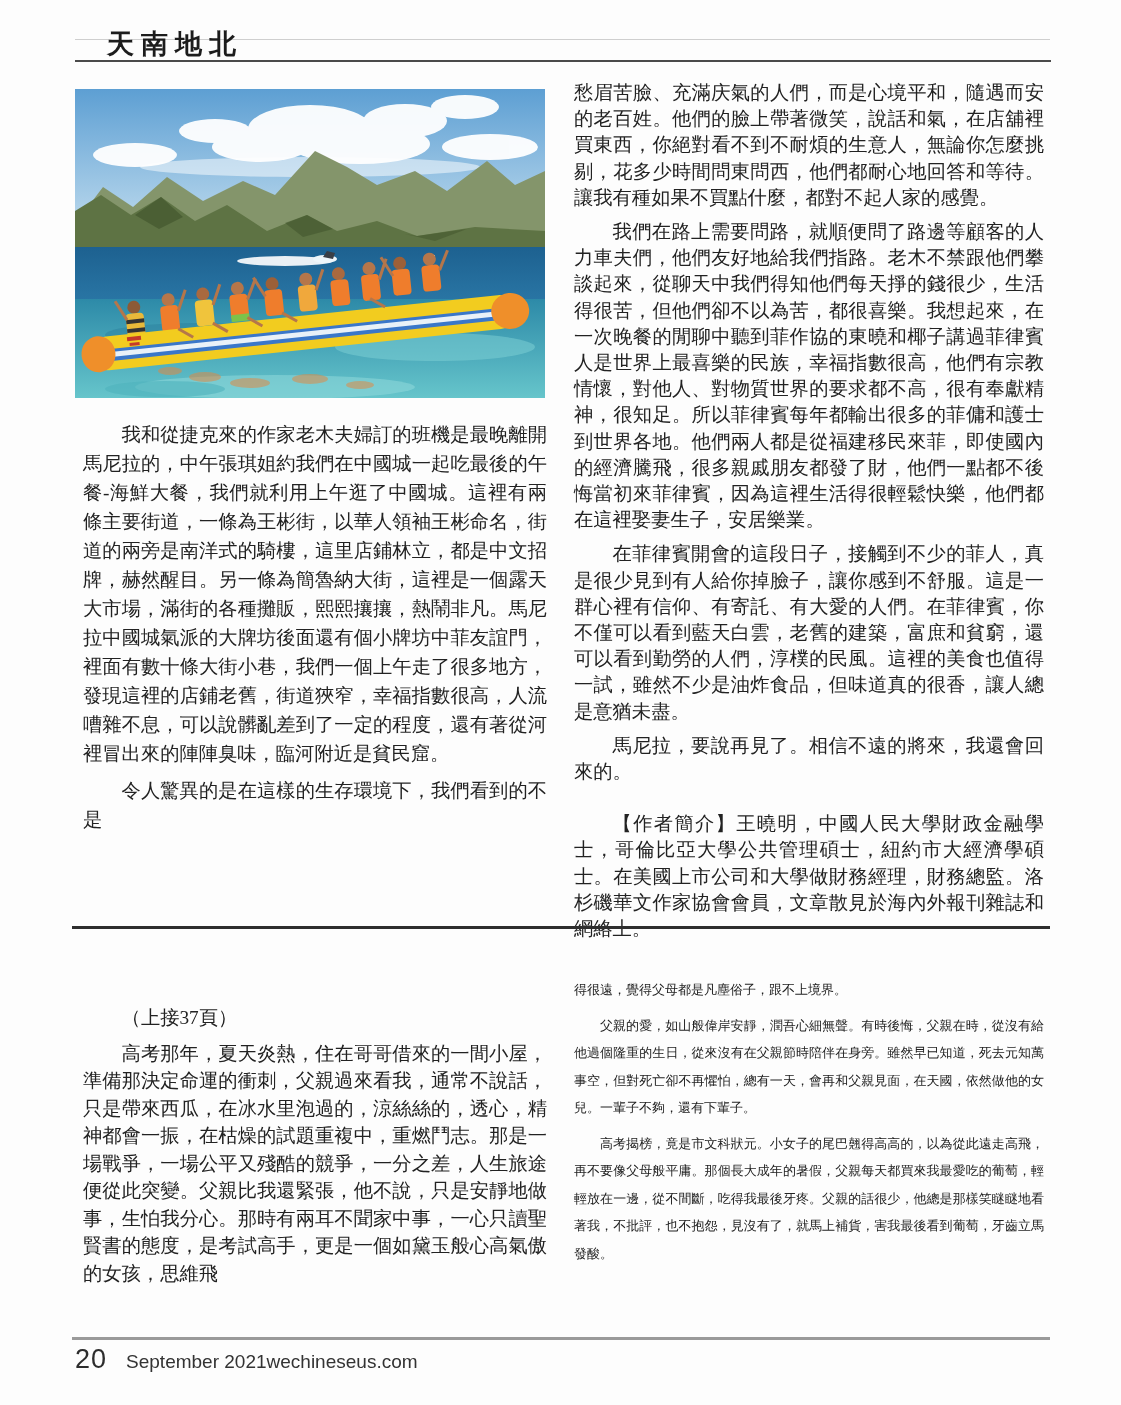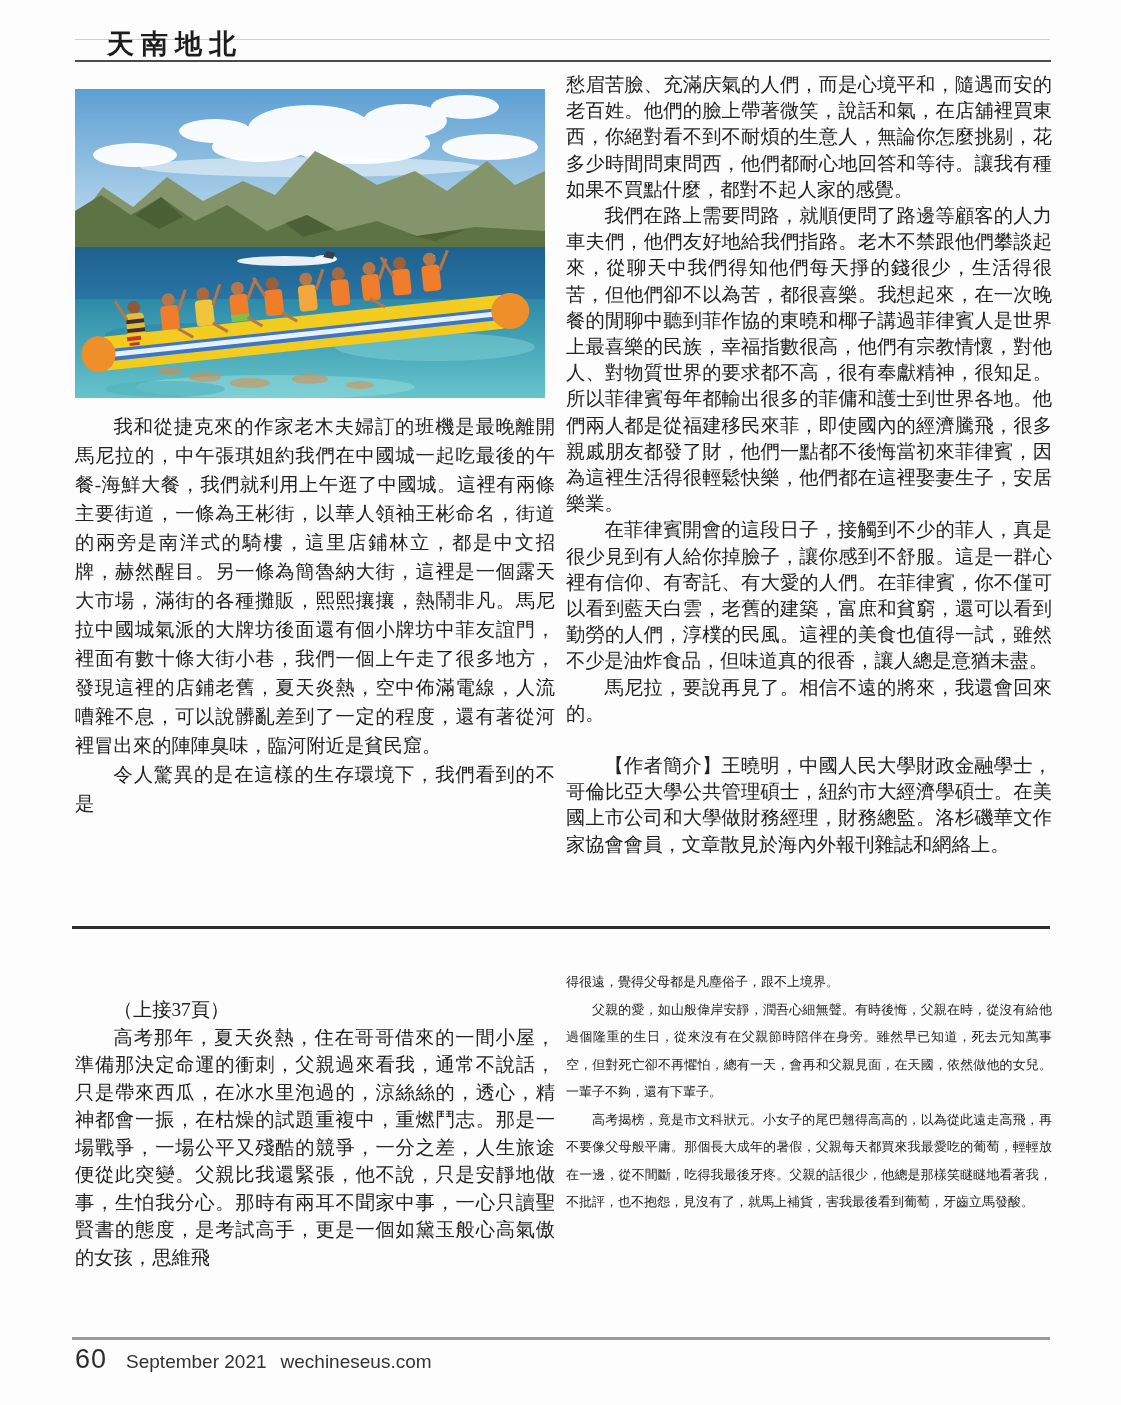--- a/index.html
+++ b/index.html
@@ -21,39 +21,39 @@
   }
   .header-faint-line{left:75px;top:39px;width:975px;height:1px;background:#cfcfcf;z-index:1;}
   .header-rule{left:75px;top:60px;width:976px;height:2px;background:#4b4b4b;}
 
   
   .photo-frame{left:75px;top:89px;width:470px;height:309px;overflow:hidden;}
   .photo-frame svg{display:block;}
 
   
   .col{position:absolute;text-align:justify;text-justify:inter-ideograph;}
-  .col p{margin:0;}
+  .col p{margin:8px;}
   .col p.indent{text-indent:2em;}
   .top-left{left:75px;top:412px;width:480px;font-size:19.3px;line-height:29px;}
   .top-right{left:566px;top:72px;width:486px;font-size:19.3px;line-height:26.2px;}
   .top-right p.bio{margin-top:26px;}
   .bottom-left{left:75px;top:996px;width:480px;font-size:19.3px;line-height:27.5px;}
   .bottom-right{left:566px;top:968px;width:486px;font-size:13px;line-height:27.5px;}
 
   
   .section-divider{left:72px;top:926px;width:978px;height:3px;background:#2e2e2e;}
   .footer-rule{left:72px;top:1337px;width:978px;height:3px;background:#9a9a9a;}
 
   
   .page-footer{left:75px;top:1344px;width:900px;
     font-family:"Liberation Sans","DejaVu Sans",sans-serif;
     display:flex;align-items:baseline;color:#2d2d2d;}
   .page-number{font-size:27px;letter-spacing:1px;}
   .footer-issue{font-size:19px;margin-left:19px;color:#333;}
-  .footer-site{font-size:19px;margin-left:14px;color:#333;}
+  .footer-site{font-size:19px;color:#333;}
 </style>
 </head>
 <body>
 
 <div class="abs header-faint-line"></div>
 <div class="abs page-header-title">天南地北</div>
 <div class="abs header-rule"></div>
 
 <div class="abs photo-frame">
   <svg width="470" height="309" viewBox="0 0 470 309" xmlns="http://www.w3.org/2000/svg">
@@ -190,21 +190,21 @@
       <ellipse cx="130" cy="288" rx="16" ry="5"></ellipse>
       <ellipse cx="175" cy="294" rx="20" ry="5"></ellipse>
       <ellipse cx="235" cy="290" rx="18" ry="5"></ellipse>
       <ellipse cx="285" cy="296" rx="14" ry="4"></ellipse>
       <ellipse cx="95" cy="282" rx="12" ry="4"></ellipse>
     </g>
   </svg>
 </div>
 
 <div class="col top-left">
-  <p class="indent">我和從捷克來的作家老木夫婦訂的班機是最晚離開馬尼拉的，中午張琪姐約我們在中國城一起吃最後的午餐-海鮮大餐，我們就利用上午逛了中國城。這裡有兩條主要街道，一條為王彬街，以華人領袖王彬命名，街道的兩旁是南洋式的騎樓，這里店鋪林立，都是中文招牌，赫然醒目。另一條為簡魯納大街，這裡是一個露天大市場，滿街的各種攤販，熙熙攘攘，熱鬧非凡。馬尼拉中國城氣派的大牌坊後面還有個小牌坊中菲友誼門，裡面有數十條大街小巷，我們一個上午走了很多地方，發現這裡的店鋪老舊，夏天炎熱，空中佈滿電線，人流嘈雜不息，可以說髒亂差到了一定的程度，還有著從河裡冒出來的陣陣臭味，臨河附近是貧民窟。</p>
+  <p class="indent">我和從捷克來的作家老木夫婦訂的班機是最晚離開馬尼拉的，中午張琪姐約我們在中國城一起吃最後的午餐-海鮮大餐，我們就利用上午逛了中國城。這裡有兩條主要街道，一條為王彬街，以華人領袖王彬命名，街道的兩旁是南洋式的騎樓，這里店鋪林立，都是中文招牌，赫然醒目。另一條為簡魯納大街，這裡是一個露天大市場，滿街的各種攤販，熙熙攘攘，熱鬧非凡。馬尼拉中國城氣派的大牌坊後面還有個小牌坊中菲友誼門，裡面有數十條大街小巷，我們一個上午走了很多地方，發現這裡的店鋪老舊，街道狹窄，幸福指數很高，人流嘈雜不息，可以說髒亂差到了一定的程度，還有著從河裡冒出來的陣陣臭味，臨河附近是貧民窟。</p>
   <p class="indent">令人驚異的是在這樣的生存環境下，我們看到的不是</p>
 </div>
 
 <div class="col top-right">
   <p>愁眉苦臉、充滿庆氣的人們，而是心境平和，隨遇而安的老百姓。他們的臉上帶著微笑，說話和氣，在店舖裡買東西，你絕對看不到不耐煩的生意人，無論你怎麼挑剔，花多少時間問東問西，他們都耐心地回答和等待。讓我有種如果不買點什麼，都對不起人家的感覺。</p>
   <p class="indent">我們在路上需要問路，就順便問了路邊等顧客的人力車夫們，他們友好地給我們指路。老木不禁跟他們攀談起來，從聊天中我們得知他們每天掙的錢很少，生活得很苦，但他們卻不以為苦，都很喜樂。我想起來，在一次晚餐的閒聊中聽到菲作協的東曉和椰子講過菲律賓人是世界上最喜樂的民族，幸福指數很高，他們有宗教情懷，對他人、對物質世界的要求都不高，很有奉獻精神，很知足。所以菲律賓每年都輸出很多的菲傭和護士到世界各地。他們兩人都是從福建移民來菲，即使國內的經濟騰飛，很多親戚朋友都發了財，他們一點都不後悔當初來菲律賓，因為這裡生活得很輕鬆快樂，他們都在這裡娶妻生子，安居樂業。</p>
   <p class="indent">在菲律賓開會的這段日子，接觸到不少的菲人，真是很少見到有人給你掉臉子，讓你感到不舒服。這是一群心裡有信仰、有寄託、有大愛的人們。在菲律賓，你不僅可以看到藍天白雲，老舊的建築，富庶和貧窮，還可以看到勤勞的人們，淳樸的民風。這裡的美食也值得一試，雖然不少是油炸食品，但味道真的很香，讓人總是意猶未盡。</p>
   <p class="indent">馬尼拉，要說再見了。相信不遠的將來，我還會回來的。</p>
   <p class="indent bio">【作者簡介】王曉明，中國人民大學財政金融學士，哥倫比亞大學公共管理碩士，紐約市大經濟學碩士。在美國上市公司和大學做財務經理，財務總監。洛杉磯華文作家協會會員，文章散見於海內外報刊雜誌和網絡上。</p>
 </div>
@@ -217,16 +217,16 @@
 </div>
 
 <div class="col bottom-right">
   <p>得很遠，覺得父母都是凡塵俗子，跟不上境界。</p>
   <p class="indent">父親的愛，如山般偉岸安靜，潤吾心細無聲。有時後悔，父親在時，從沒有給他過個隆重的生日，從來沒有在父親節時陪伴在身旁。雖然早已知道，死去元知萬事空，但對死亡卻不再懼怕，總有一天，會再和父親見面，在天國，依然做他的女兒。一輩子不夠，還有下輩子。</p>
   <p class="indent">高考揭榜，竟是市文科狀元。小女子的尾巴翹得高高的，以為從此遠走高飛，再不要像父母般平庸。那個長大成年的暑假，父親每天都買來我最愛吃的葡萄，輕輕放在一邊，從不間斷，吃得我最後牙疼。父親的話很少，他總是那樣笑瞇瞇地看著我，不批評，也不抱怨，見沒有了，就馬上補貨，害我最後看到葡萄，牙齒立馬發酸。</p>
 </div>
 
 <div class="abs footer-rule"></div>
 <div class="abs page-footer">
-  <span class="page-number">60</span>
+  <span class="page-number">20</span>
   <span class="footer-issue">September 2021</span>
   <span class="footer-site">wechineseus.com</span>
 </div>
 
 </body></html>

